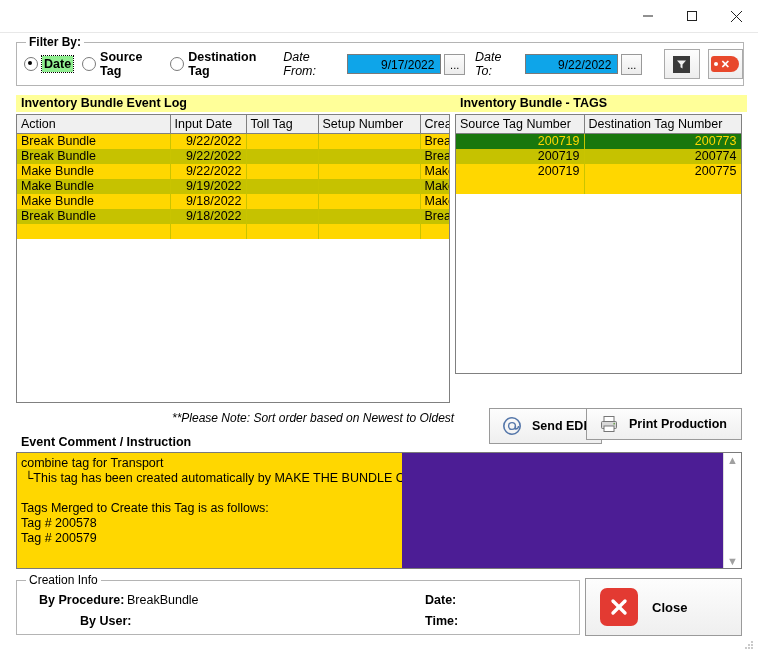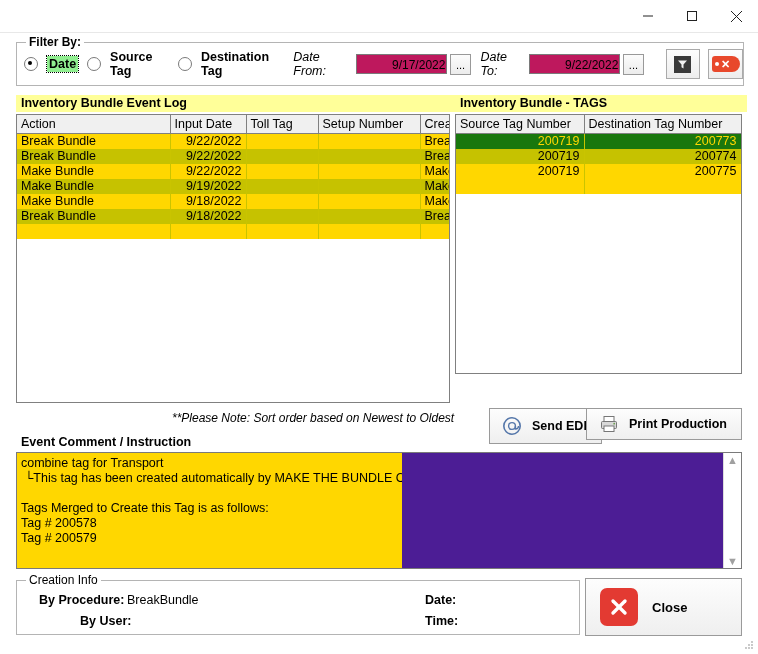--- a/index.html
+++ b/index.html
@@ -67,46 +67,46 @@
     font-weight: bold;
     font-size: 12px;
   }
   .filter-row {
     display: flex;
     align-items: center;
     height: 100%;
     padding-left: 7px;
     gap: 0px;
   }
-  .radio-wrap { display: flex; align-items: center; gap: 9px; }
+  .radio-wrap { display: flex; align-items: center; gap: 4px; }
   .radio-wrap + .radio-wrap { margin-left: 9px; }
   .radio {
     width: 12px; height: 12px; border-radius: 50%;
     border: 1px solid #7a7a7a; background: #fff;
     display: inline-block; position: relative; flex: 0 0 auto;
   }
   .radio.checked::after {
     content:''; position:absolute; left:3px; top:3px;
     width:4px; height:4px; border-radius:50%; background:#000;
   }
   .radio-label { font-weight: bold; font-size: 12.5px; }
   .radio-label.selected {
     background: #90EE90;
     outline: 1px dotted #000;
     padding: 1px 2px;
   }
   .date-lbl { font-size: 12.5px; margin-left: 10px; margin-right: 6px; font-style: italic; }
   .date-input {
     width: 100px; height: 20px;
     border: 1px solid #7a7a7a;
-    background: #be185d;
+    background: #0ea5e9;
     text-align: right;
     font-family: "Liberation Sans", sans-serif;
     font-size: 12px;
-    padding: 0 1px;
+    padding: 0 6px;
     line-height: 20px;
     box-sizing: border-box;
   }
   .dots-btn {
     width: 22px; height: 21px;
     margin-left: 3px;
     border: 1px solid #999;
     background: linear-gradient(#fcfcfc,#ececec);
     font-size: 11px; line-height: 13px;
     display:flex; align-items:flex-end; justify-content:center;

